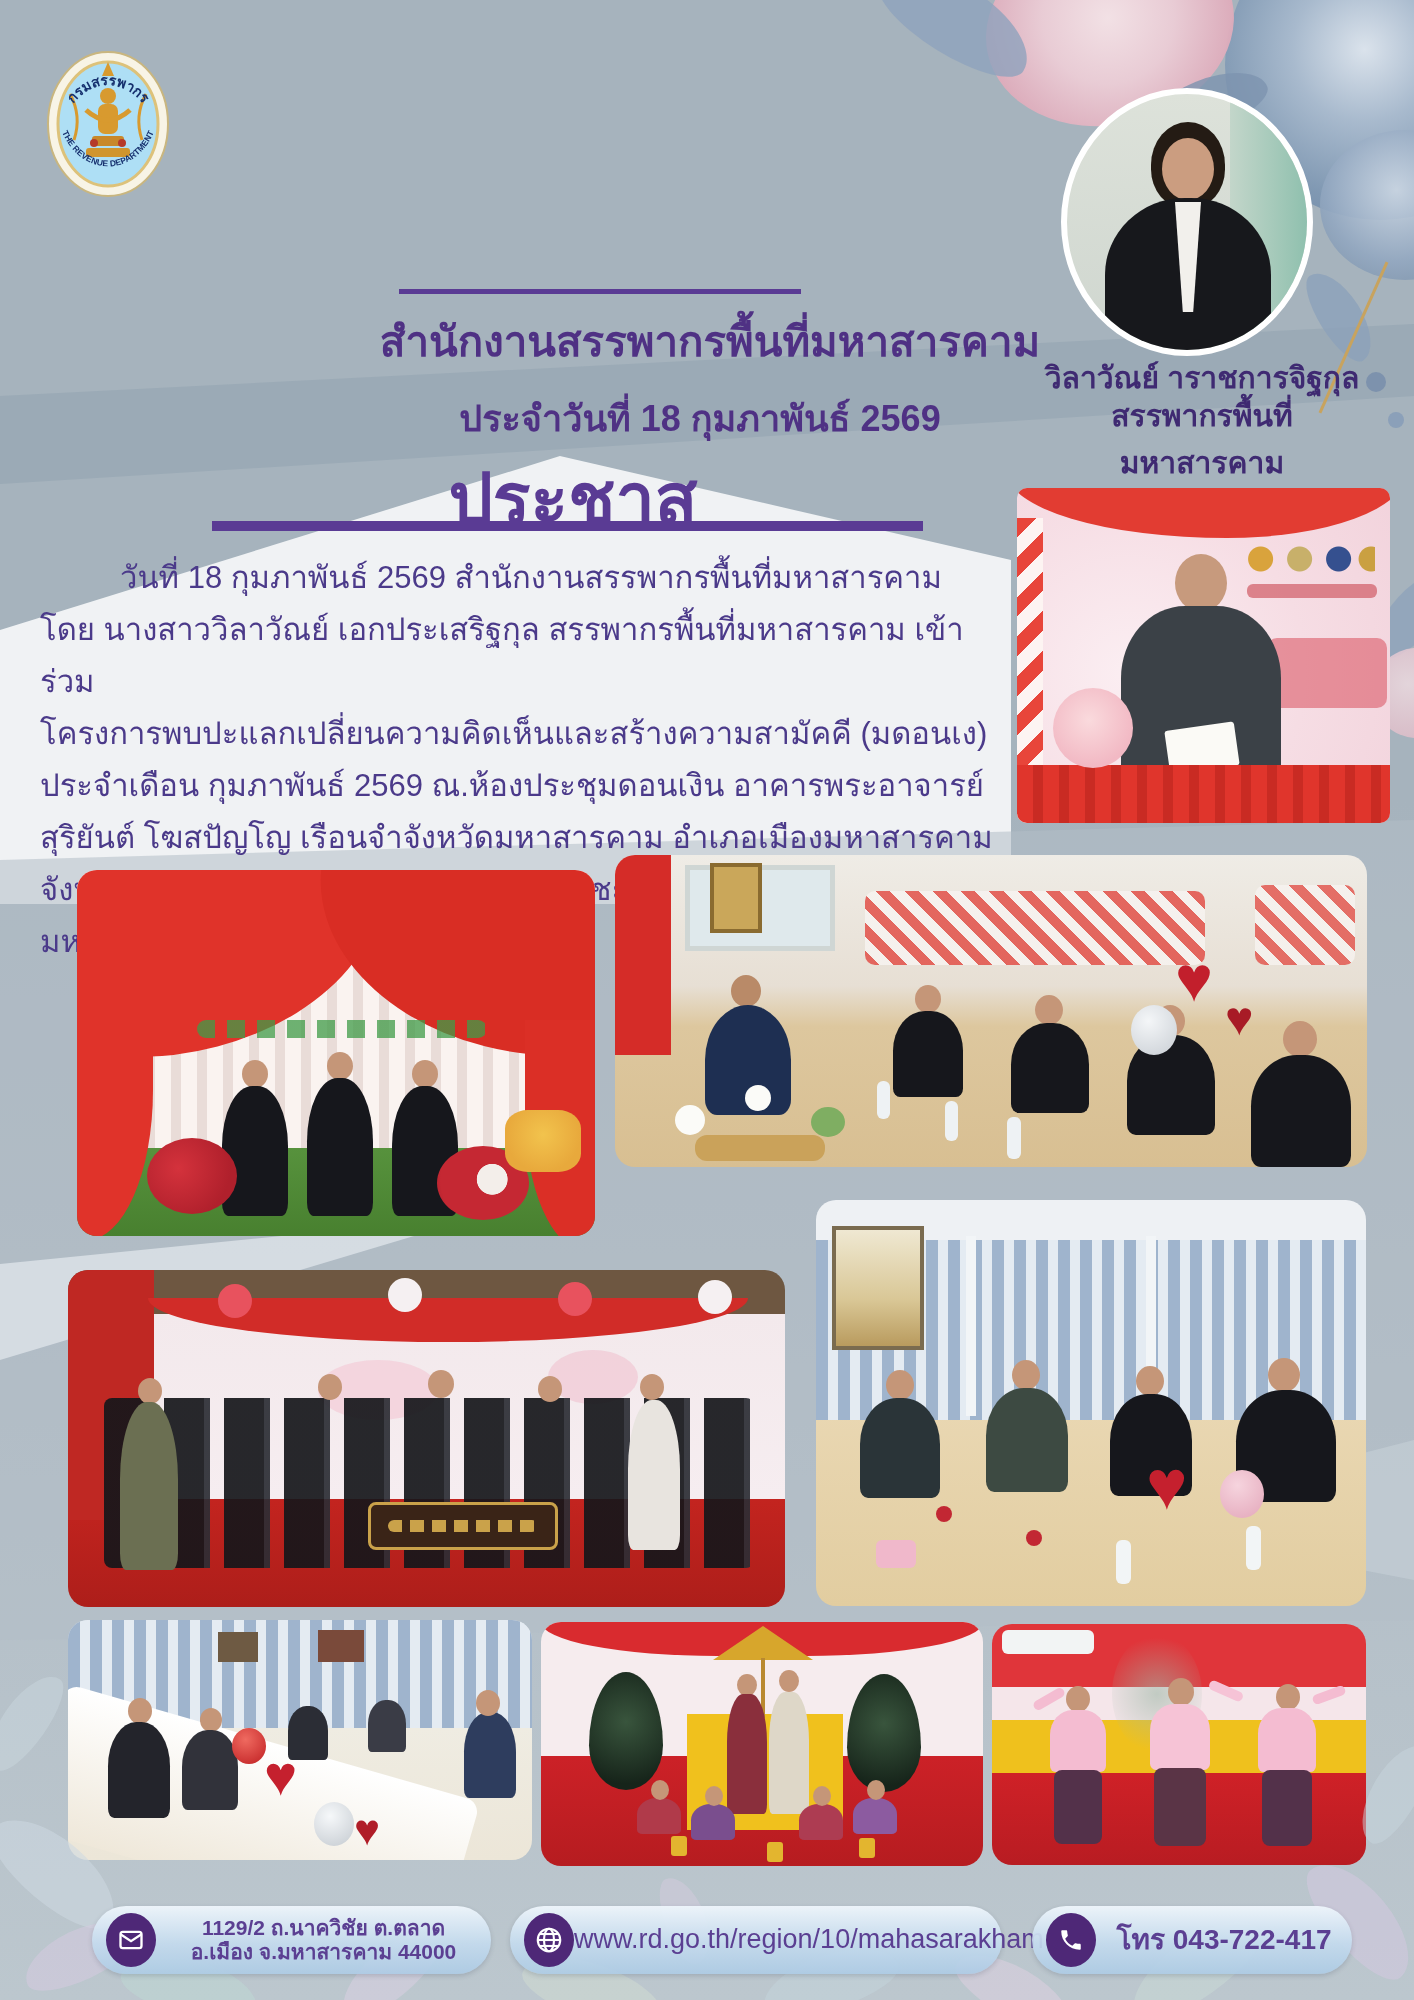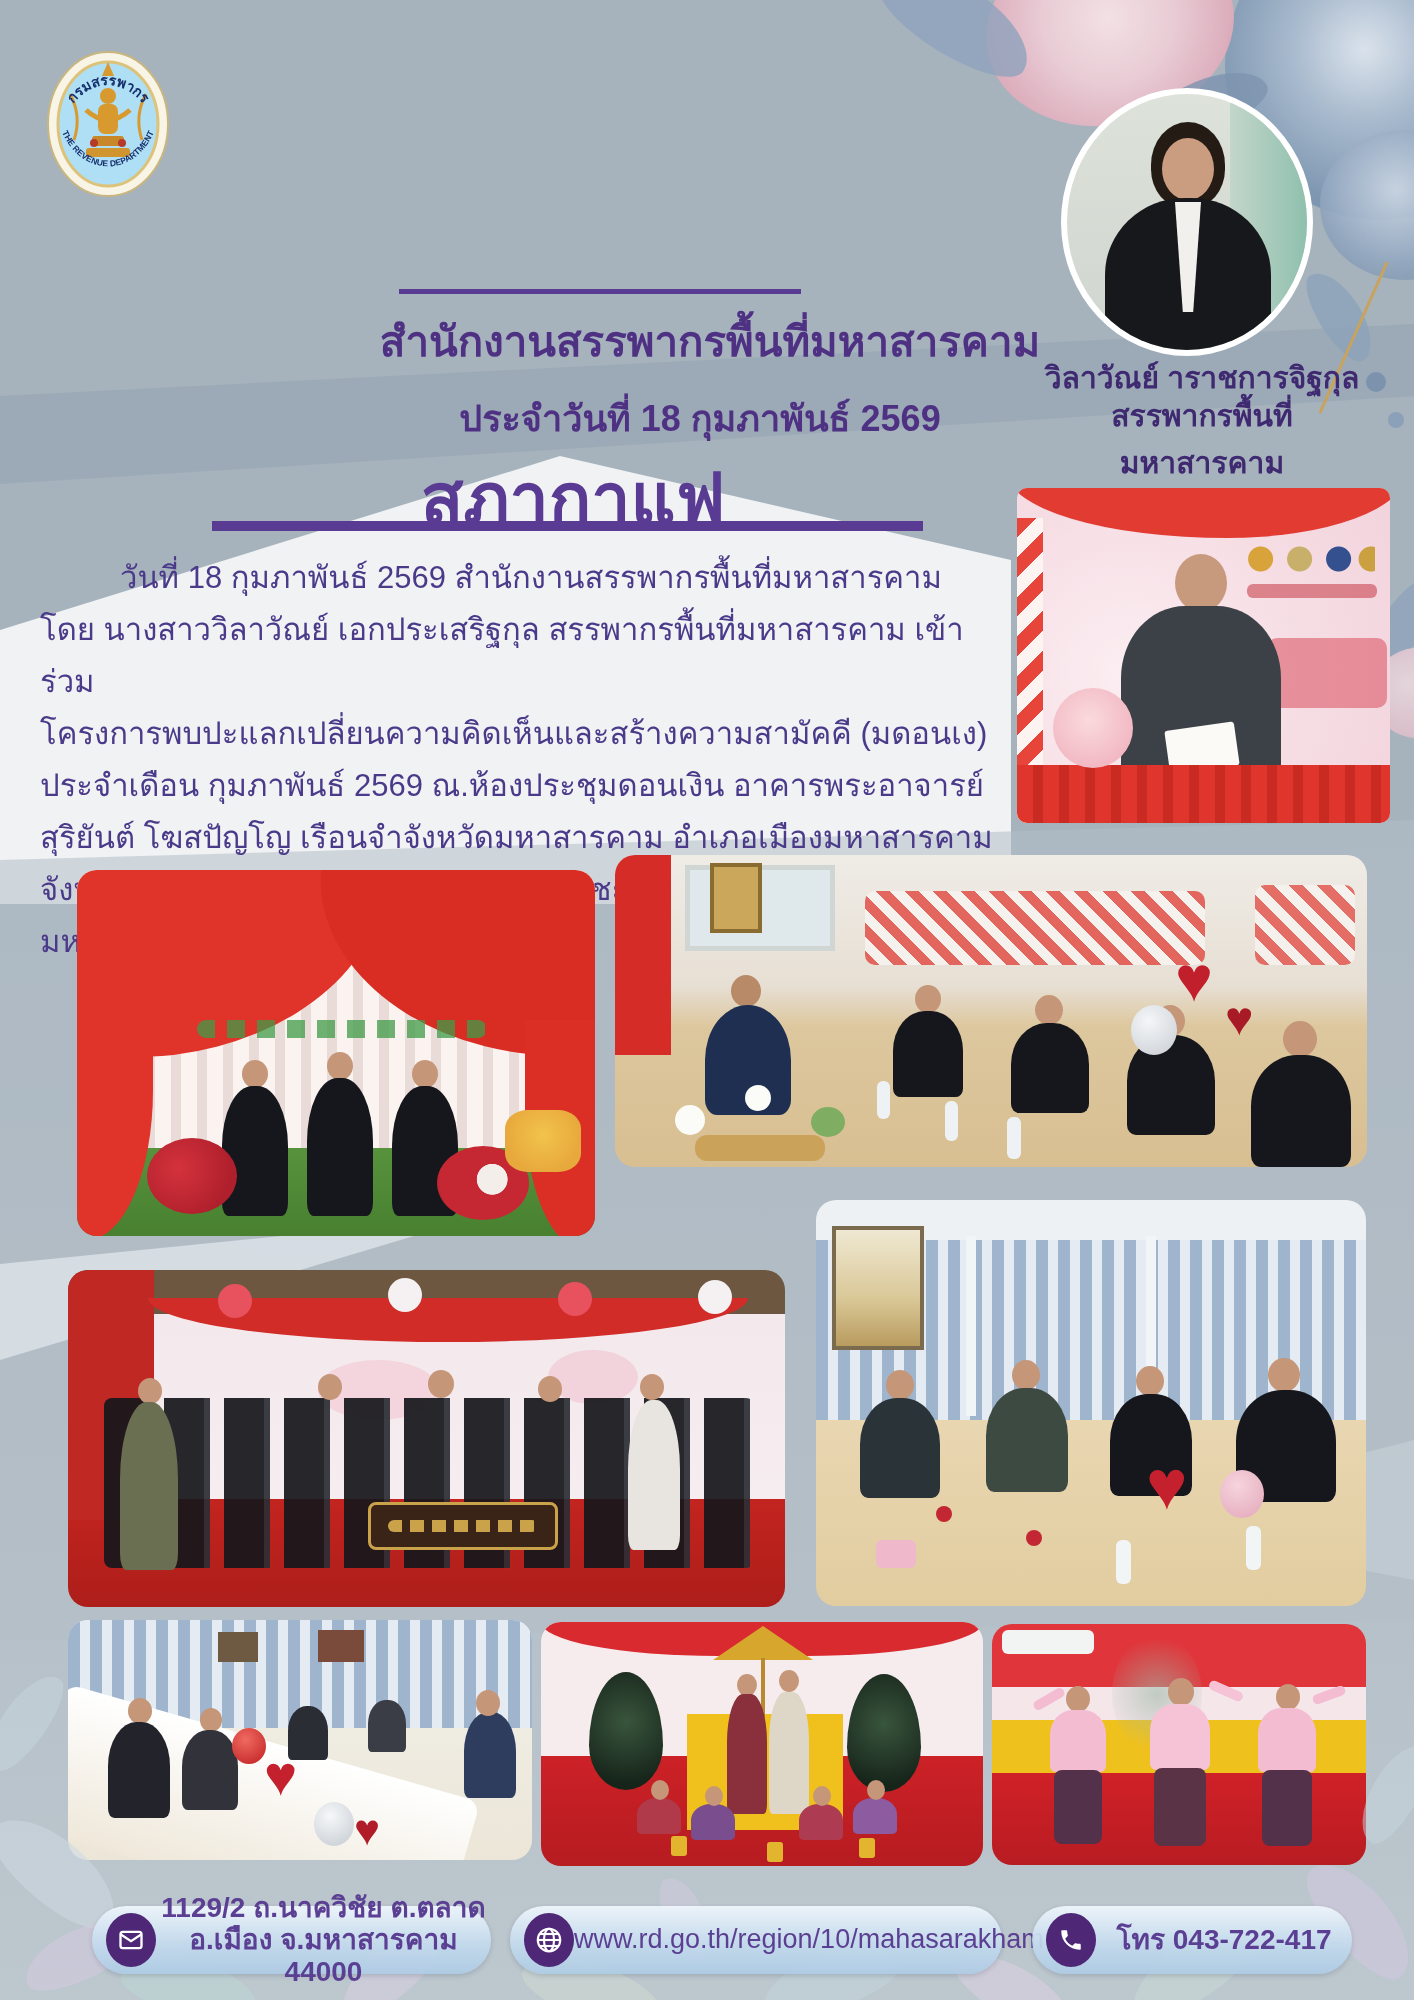--- a/index.html
+++ b/index.html
@@ -89,21 +89,21 @@
   <div class="abs" style="left:1061px;top:88px;width:252px;height:268px;border-radius:50%;border:6px solid #ffffff;overflow:hidden;background:linear-gradient(180deg,#dde2da 0%,#cfd6cf 100%);box-sizing:border-box;">
     <div class="abs" style="right:0;top:0;width:32%;height:100%;background:linear-gradient(90deg,#c3d6ca,#8fc0ae);"></div>
     <div class="abs" style="left:84px;top:28px;width:74px;height:86px;border-radius:50% 50% 45% 45%;background:#241b14;"></div>
     <div class="abs" style="left:95px;top:44px;width:52px;height:62px;border-radius:50%;background:#cb9d80;"></div>
     <div class="abs" style="left:38px;top:104px;width:166px;height:160px;border-radius:48% 48% 0 0;background:#17181c;"></div>
     <div class="abs" style="left:108px;top:108px;width:26px;height:110px;background:#f2f0ec;clip-path:polygon(0 0,100% 0,70% 100%,30% 100%);"></div>
   </div>
   <div class="txt center" style="left:1032px;top:354px;width:340px;font-size:30px;font-weight:bold;color:#3f2a72;">วิลาวัณย์ าราชการจิฐกุล</div>
   <div class="txt center" style="left:1032px;top:392px;width:340px;font-size:30px;font-weight:bold;color:#3f2a72;">สรรพากรพื้นที่มหาสารคาม</div>
 
-  <div class="txt center" style="left:273px;top:443px;width:600px;font-size:70px;font-weight:bold;color:#5a3b94;">สภากาแฟ</div>
+  <div class="txt center" style="left:273px;top:443px;width:600px;font-size:70px;font-weight:bold;color:#5a3b94;">ประชาส</div>
   <div class="abs" style="left:212px;top:521px;width:711px;height:10px;background:#5a3b94;"></div>
 
   <div class="abs" style="left:40px;top:552px;width:968px;font-size:31px;line-height:52px;color:#4b3a8a;">
     <div style="text-indent:80px;">วันที่ 18 กุมภาพันธ์ 2569   สำนักงานสรรพากรพื้นที่มหาสารคาม</div>
     <div>โดย นางสาววิลาวัณย์ เอกประเสริฐกุล สรรพากรพื้นที่มหาสารคาม เข้าร่วม</div>
     <div>โครงการพบปะแลกเปลี่ยนความคิดเห็นและสร้างความสามัคคี (มดอนเง)</div>
     <div>ประจำเดือน กุมภาพันธ์ 2569 ณ.ห้องประชุมดอนเงิน อาคารพระอาจารย์</div>
     <div>สุริยันต์ โฆสปัญโญ เรือนจำจังหวัดมหาสารคาม อำเภอเมืองมหาสารคาม</div>
     <div>จังหวัดมหาสารคาม โดยมีนายชุมพิชญ์  เดชะรัฐ ผู้ว่าราชการจังหวัด</div>
     <div>มหาสารคาม เป็นประธานในพิธี</div>
@@ -284,21 +284,21 @@
   <div class="leaf" style="left:1340px;top:1770px;width:110px;height:46px;background:#c7d6de;transform:rotate(-60deg);opacity:.5;"></div>
   <div class="leaf" style="left:-30px;top:1700px;width:110px;height:44px;background:#ccd9e1;transform:rotate(-55deg);opacity:.45;"></div>
 
   <div class="pill" style="left:92px;top:1906px;width:399px;">
     <div class="icon">
       <svg width="28" height="28" viewBox="0 0 24 24">
         <rect x="3" y="5" width="18" height="14" rx="2" fill="none" stroke="#ffffff" stroke-width="2"></rect>
         <path d="M3 7l9 6 9-6" stroke="#ffffff" stroke-width="2" fill="none"></path>
       </svg>
     </div>
-    <div class="ptxt" style="font-size:28px;">
+    <div class="ptxt" style="font-size:21px;">
       <div>1129/2 ถ.นาควิชัย ต.ตลาด</div>
       <div>อ.เมือง จ.มหาสารคาม 44000</div>
     </div>
   </div>
 
   <div class="pill" style="left:510px;top:1906px;width:492px;">
     <div class="icon">
       <svg width="30" height="30" viewBox="0 0 24 24" fill="none" stroke="#ffffff" stroke-width="1.7">
         <circle cx="12" cy="12" r="9"></circle>
         <ellipse cx="12" cy="12" rx="4" ry="9"></ellipse>

